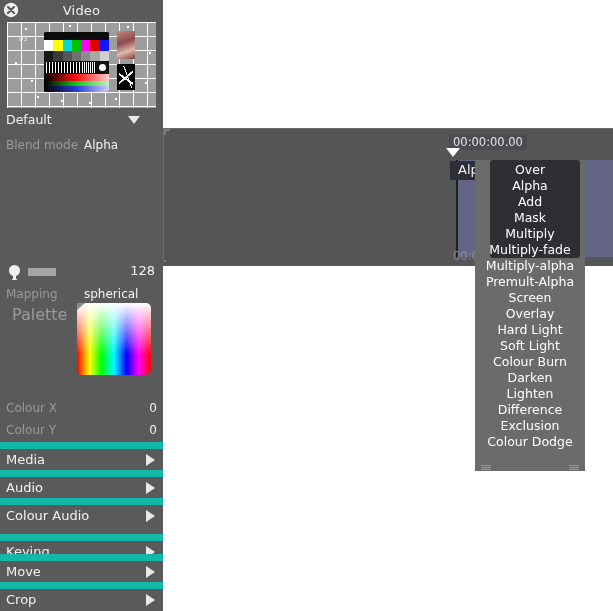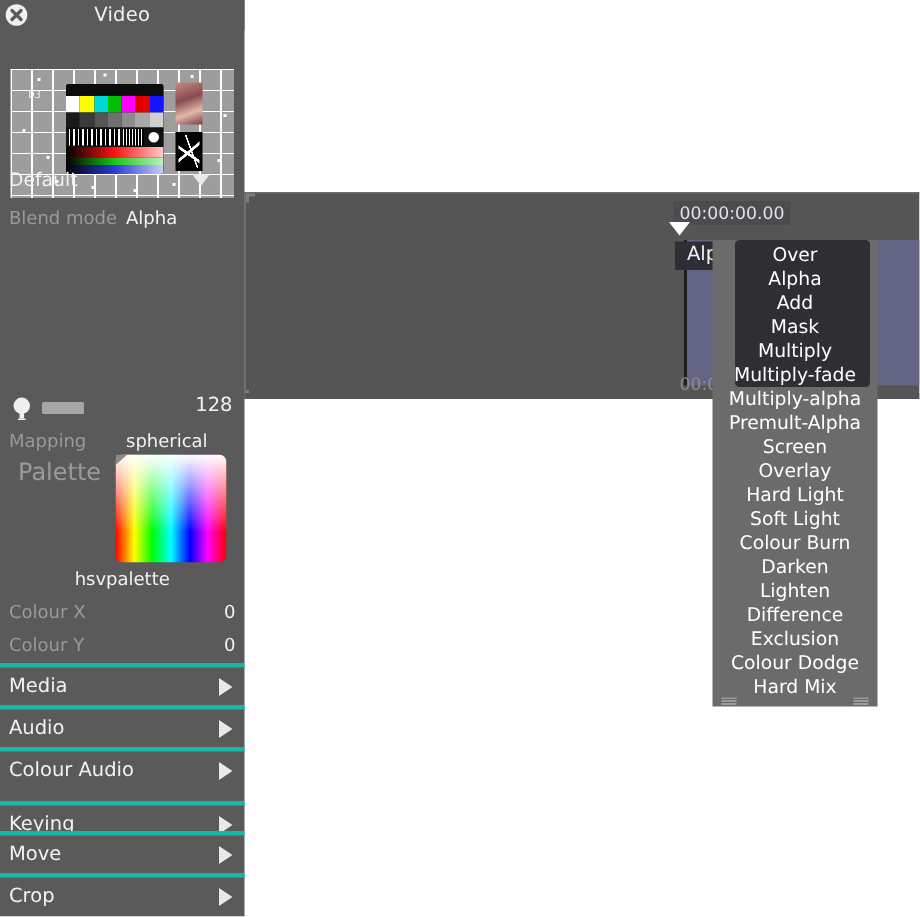--- a/index.html
+++ b/index.html
@@ -23,21 +23,21 @@
     font-size:13px; color:#f0f0f0; letter-spacing:.2px;
   }
   .close-icon{
     position:absolute; left:3px; top:2px; width:16px; height:16px;
     cursor:pointer;
   }
 
   
   .preview-wrap{
     position:absolute; left:7px; top:22px; width:149px; height:86px;
-    background:#9a9a9a; overflow:hidden;margin-top:24px;
+    background:#9a9a9a; overflow:hidden;
   }
   .grid-bg{
     position:absolute; inset:0;
     background-color:#9d9d9d;
     background-image:
       repeating-linear-gradient(to right, #ffffff 0px, #ffffff 1px, transparent 1px, transparent 14px),
       repeating-linear-gradient(to bottom, #ffffff 0px, #ffffff 1px, transparent 1px, transparent 14px);
   }
   .speck{ position:absolute; width:2px; height:2px; background:#fff; }
   .testcard{
@@ -140,21 +140,21 @@
   .palette-name{
     position:absolute; left:0; top:379px; width:163px; text-align:center;
     color:#f2f2f2; font-size:12px;
   }
 
   
   .section{
     position:absolute; left:0; width:163px; height:28px;
     display:flex; align-items:center; justify-content:space-between;
     padding:0 8px 0 6px;
-    border-top:3px solid #14b8a6;
+    border-top:7px solid #14b8a6;
     color:#f2f2f2; font-size:13px; cursor:pointer;
   }
   .caret-right{
     width:0;height:0;border-top:6px solid transparent;border-bottom:6px solid transparent;
     border-left:9px solid #e9e9e9;
   }
 
   
   .canvas{
     position:absolute; left:163px; top:128px; width:450px; height:138px;
@@ -308,21 +308,20 @@
     <div class="prop-row" style="top:284px">
       <span class="prop-label">Mapping</span>
       <span class="prop-value center">spherical</span>
     </div>
 
     <div class="palette-row">
       <span class="prop-label" style="position:absolute;left:6px;top:0">Palette</span>
     </div>
     <div class="palette-swatch"></div>
     <div class="palette-corner"></div>
-    <div class="palette-name">hsvpalette</div>
 
     <div class="prop-row" style="top:398px">
       <span class="prop-label">Colour X</span>
       <span class="prop-value">0</span>
     </div>
     <div class="prop-row" style="top:420px">
       <span class="prop-label">Colour Y</span>
       <span class="prop-value">0</span>
     </div>
 
@@ -379,19 +378,18 @@
       <div class="menu-item">Screen</div>
       <div class="menu-item">Overlay</div>
       <div class="menu-item">Hard Light</div>
       <div class="menu-item">Soft Light</div>
       <div class="menu-item wide">Colour Burn</div>
       <div class="menu-item">Darken</div>
       <div class="menu-item">Lighten</div>
       <div class="menu-item">Difference</div>
       <div class="menu-item">Exclusion</div>
       <div class="menu-item wide">Colour Dodge</div>
-      <div class="menu-item">Hard Mix</div>
     </div>
     <span class="menu-grip l"></span>
     <span class="menu-grip r"></span>
   </div>
 
 </div>
 
 </body></html>

